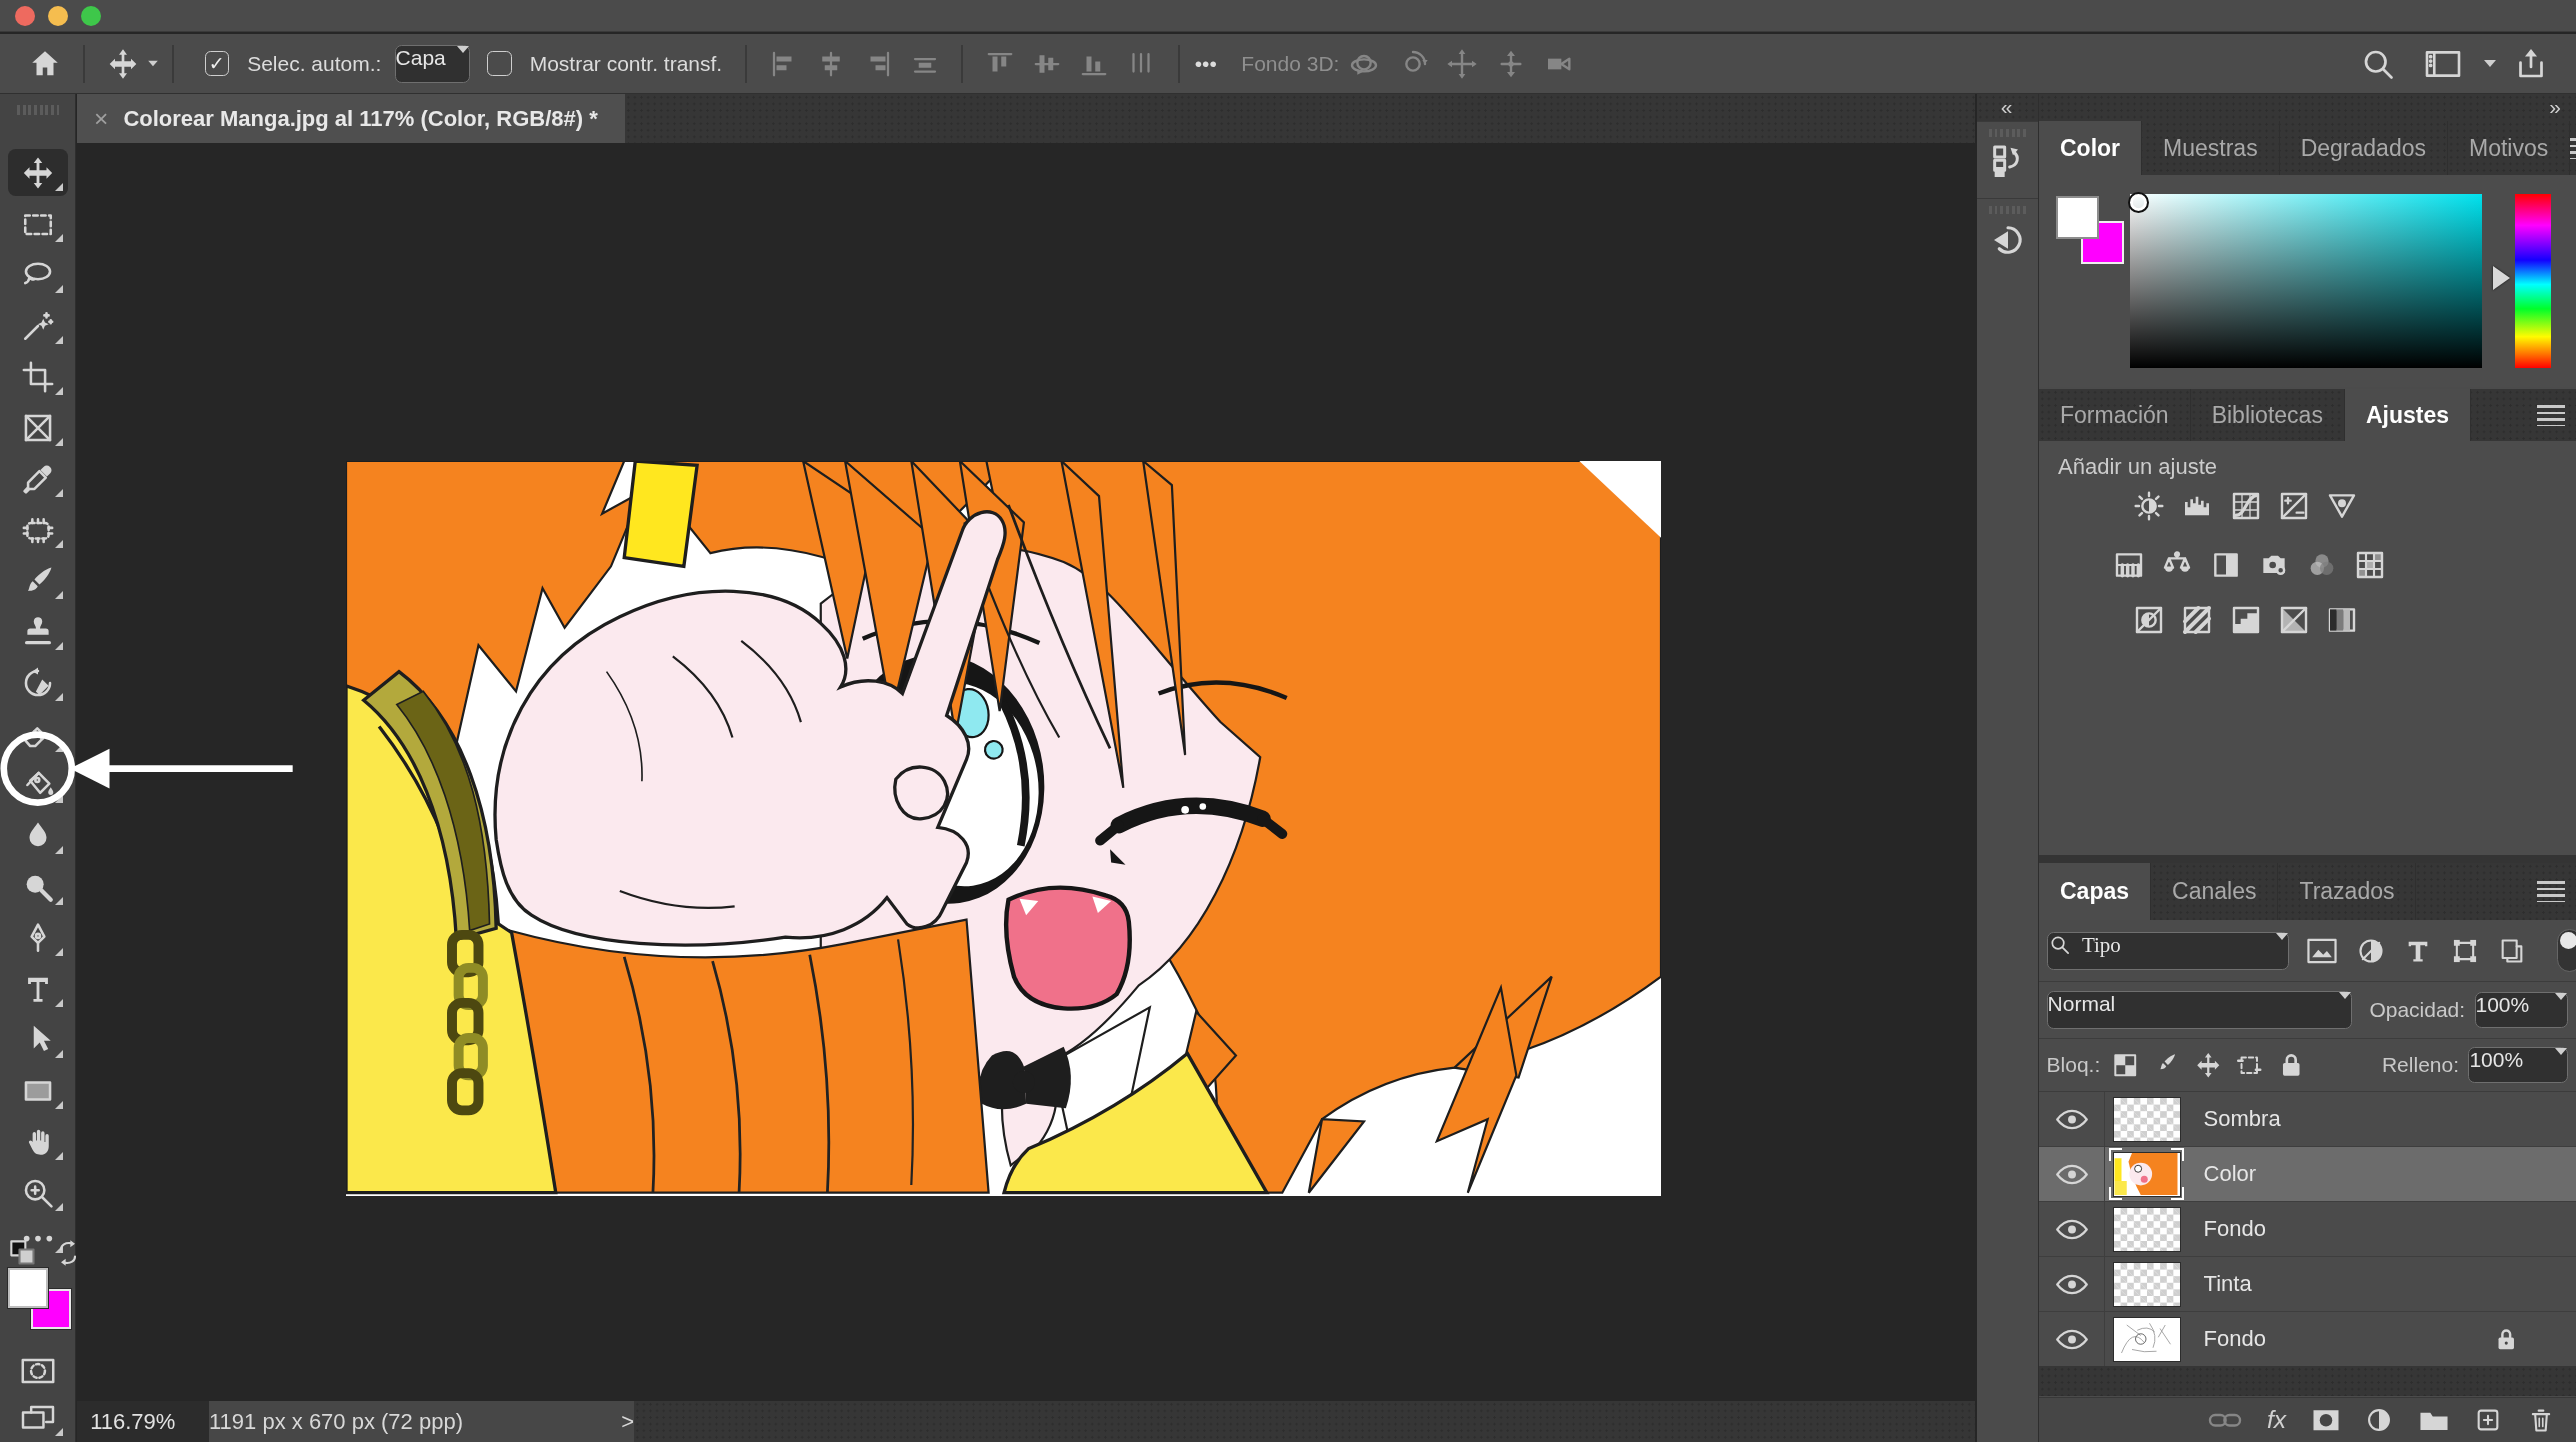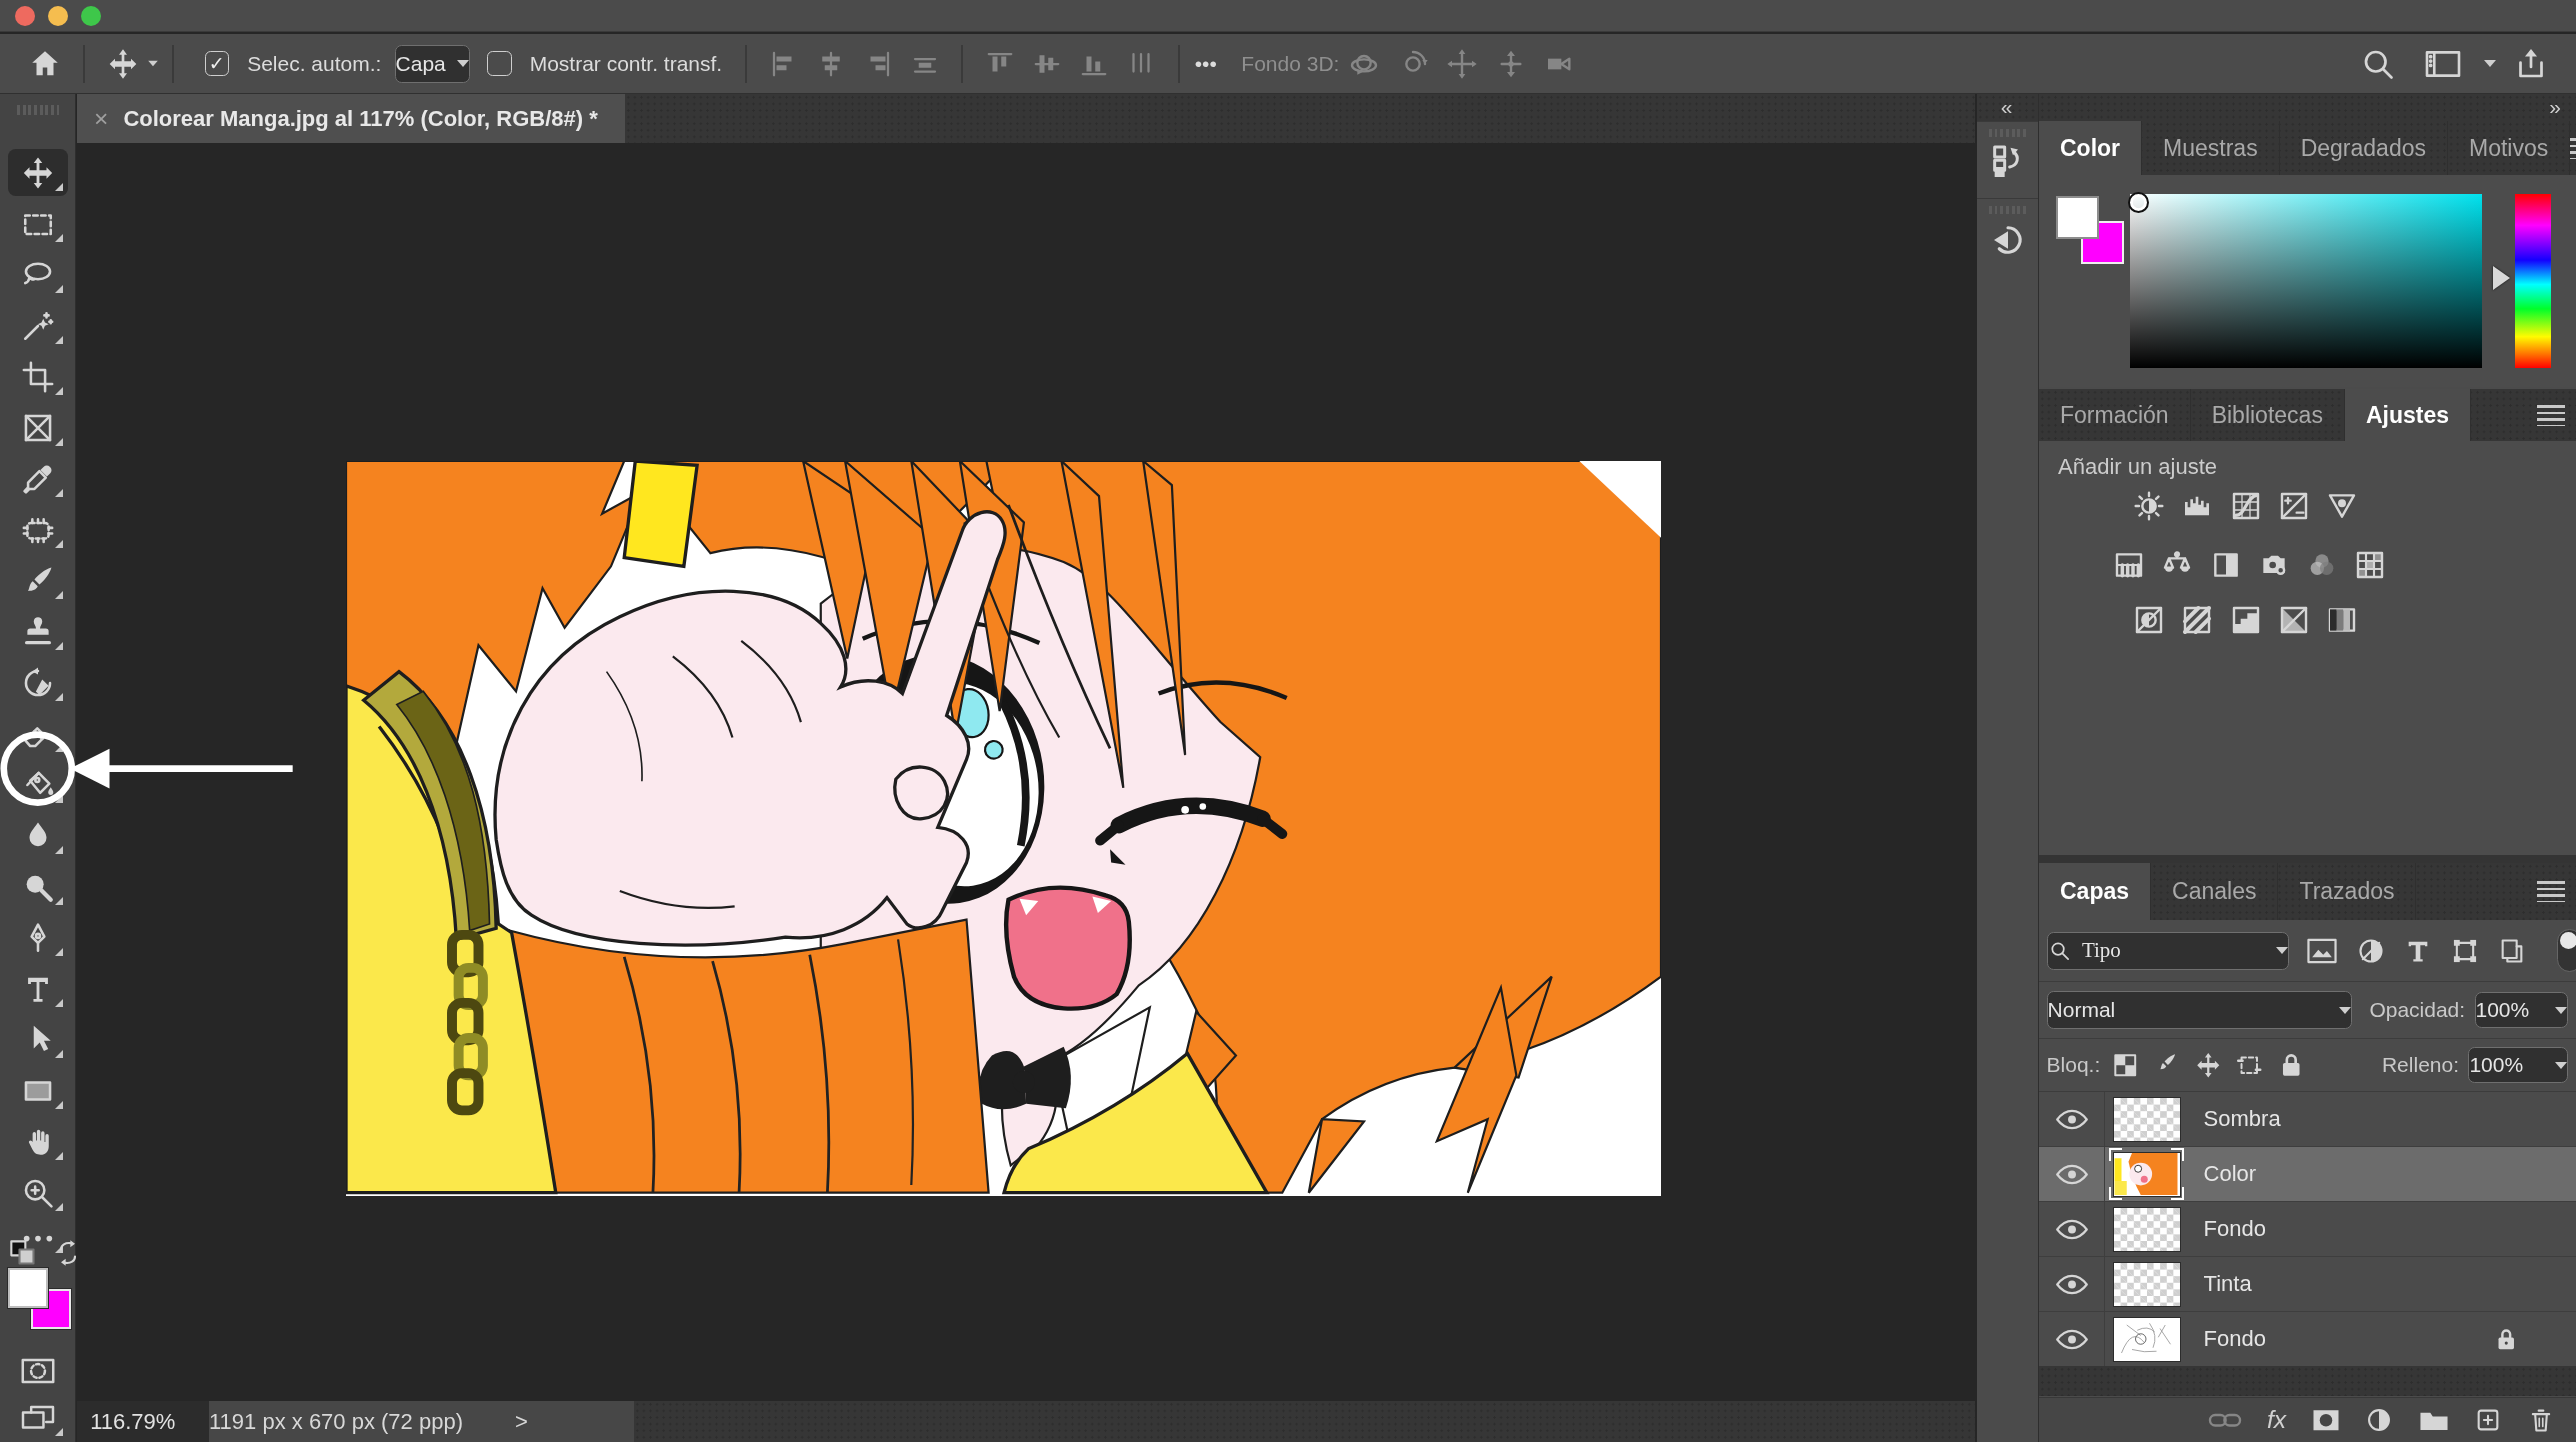--- a/index.html
+++ b/index.html
@@ -26,21 +26,21 @@
   .apptitle { position:absolute; left:0; right:0; text-align:center; font-size:24.6px; font-weight:bold; color:#d9d9d9; }
 
   
   .optionsbar { position:absolute; left:0; top:34px; width:2576px; height:60px; background:#4b4b4b;
     display:flex; align-items:center; padding:0 19px; border-bottom:1.9px solid #303030; }
   .opt-label { font-size:21px; color:#dcdcdc; margin-left:18px; white-space:nowrap; }
   .opt-label.dim { color:#8f8f8f; }
   .checkbox { width:24.6px; height:24.6px; border:1.9px solid #cfcfcf; border-radius:5.7px; margin-left:17px;
     display:flex; align-items:center; justify-content:center; font-size:19px; color:#efefef; }
   .select { height:38px; background:#303030; border:1.9px solid #6f6f6f; border-radius:6.6px;
-    display:flex; align-items:center; padding:0 0; font-size:21px; color:#e6e6e6; gap:11.3px; }
+    display:flex; padding:0 0; font-size:21px; color:#e6e6e6; gap:11.3px; }
   .chev { width:0; height:0; border-left:6.6px solid transparent; border-right:6.6px solid transparent; border-top:7.6px solid #cfcfcf; }
   .flexspace { flex:1; }
   .opt-ico { margin:0 8.5px; display:flex; align-items:center; }
 
   
   .toolcol { position:absolute; left:0; top:94px; width:76px; height:1348px; background:#444444; border-right:1.9px solid #2e2e2e; }
   .toolcol .grip { margin:11.3px auto 0; width:42px; height:9.4px;
     background-image:repeating-linear-gradient(90deg,#5c5c5c 0 2.8px, transparent 2.8px 5.7px); }
   .tool { position:absolute; left:7.6px; width:60px; height:47px; display:flex; align-items:center; justify-content:center; }
   .tool.active { background:#2d2d2d; border-radius:7.6px; }
@@ -56,21 +56,21 @@
   .tabbar { position:absolute; left:0; top:0; width:100%; height:49px; display:flex; }
   .tabbar .rest { flex:1; }
   .doctab { width:548px; height:49px; background:#4f4f4f; display:flex; align-items:center; gap:15px; padding:0 17px; }
   .doctab .x { color:#9f9f9f; font-size:24.6px; }
   .doctab .t { color:#e8e8e8; font-size:22px; font-weight:bold; white-space:nowrap; }
   .canvas-region { position:absolute; left:0; top:49px; width:100%; height:1258px; background:#262626; }
   .canvas { position:absolute; left:269px; top:318px; width:1315px; height:735px; background:#fff; }
   .canvas svg { display:block; width:100%; height:100%; }
   .statusbar { position:absolute; left:0; bottom:0; width:100%; height:41px; background:#2c2c2c; display:flex; align-items:center; }
   .statusbar .zoomcell { width:132px; padding-left:13.2px; font-size:22px; color:#e2e2e2; }
-  .statusbar .infocell { width:425px; height:41px; background:#474747; display:flex; align-items:center; justify-content:flex-start; gap:52px; font-size:22px; color:#d8d8d8; }
+  .statusbar .infocell { width:425px; height:41px; background:#474747; display:flex; align-items:center; justify-content:space-between; gap:52px; font-size:22px; color:#d8d8d8; }
   .statusbar .restcell { flex:1; height:41px; }
 
   
   .annotation { position:absolute; left:0; top:728px; width:321px; height:85px; z-index:50; pointer-events:none; }
 
   
   .dockstrip { position:absolute; left:1977px; top:94px; width:62px; height:1348px; background:#4b4b4b; border-right:1.9px solid #2e2e2e; }
   .dockhead { height:26.5px; display:flex; align-items:center; justify-content:center; color:#cfcfcf; font-size:21px; letter-spacing:1.9px; }
   .dockbtn { height:77px; border-top:1.9px solid #3a3a3a; display:flex; flex-direction:column; align-items:center; }
   .dockbtn .grip { margin:7.6px auto 5.7px; width:38px; height:7.6px;

